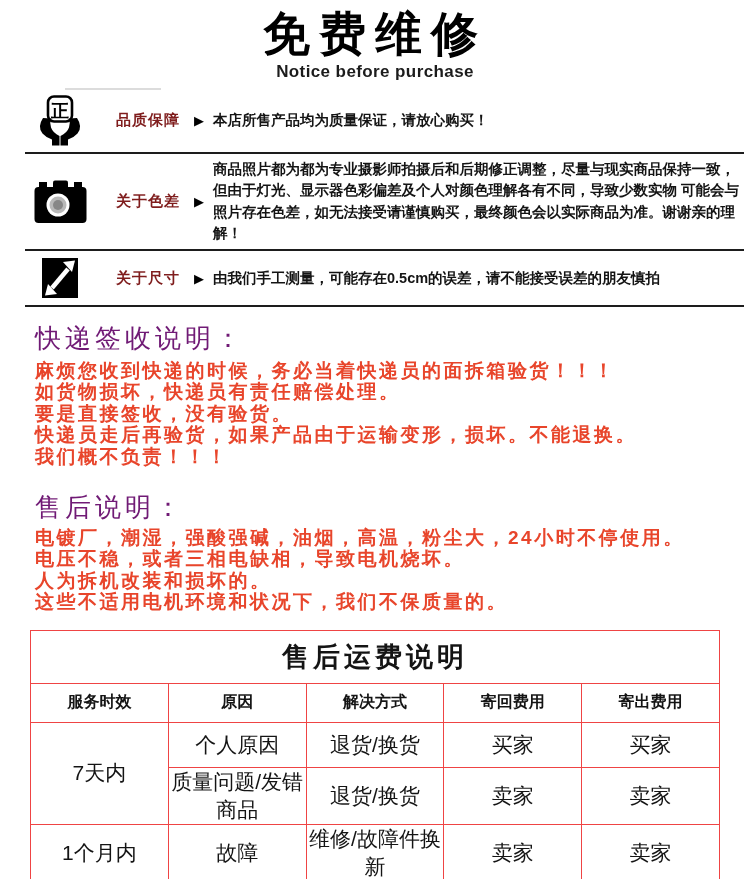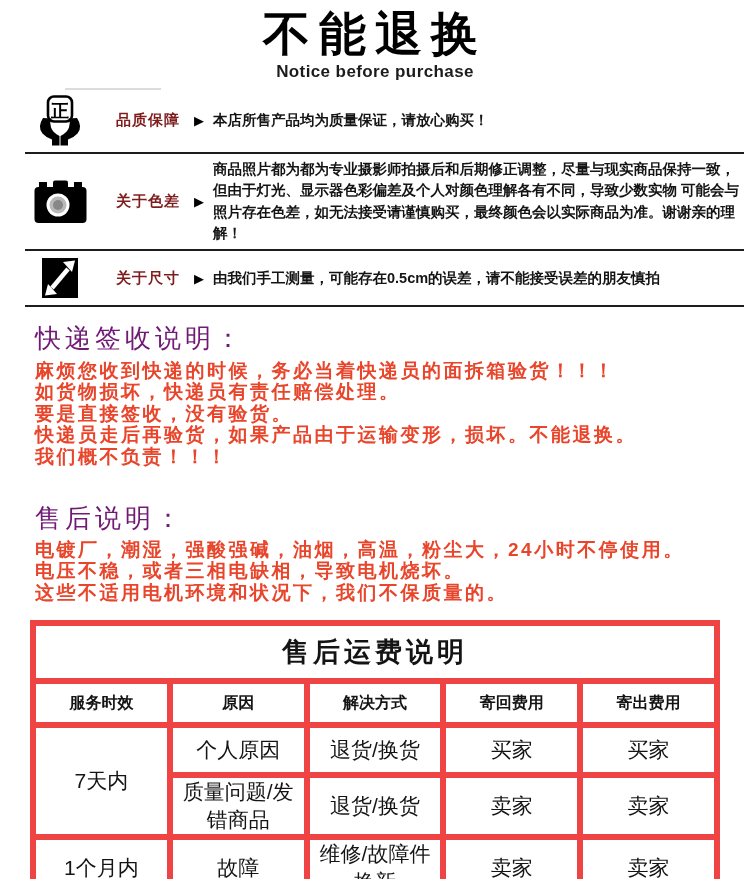--- a/index.html
+++ b/index.html
@@ -20,39 +20,39 @@
   .row-color{min-height:80px;}
   .row-size{min-height:56px;}
   .icon-cell{width:70px;display:flex;justify-content:center;align-items:center;flex:none;}
   .row-label{width:76px;font-size:15px;font-weight:bold;color:#7f1d1d;flex:none;margin-left:21px;letter-spacing:1px;}
   .arrow{font-size:13px;color:#000;flex:none;margin:0 9px 0 2px;}
   .row-text{flex:1;max-width:527px;font-size:14.5px;font-weight:bold;line-height:1.48;color:#141414;}
   
   .note-section{margin-left:35px;}
   .section-heading{font-size:26px;color:#701a75;letter-spacing:4px;font-weight:500;line-height:1.25;}
   .h-delivery{margin:15px 0 5px;}
-  .h-aftersale{margin:36px 0 3px;font-family:Liberation Serif, serif;}
+  .h-aftersale{margin:24px 0 3px;}
   .red-line{font-size:19px;font-weight:bold;color:#e8452b;letter-spacing:2.5px;line-height:21.5px;white-space:nowrap;}
   
   table.fee{border-collapse:collapse;margin:17px auto 0;width:690px;table-layout:fixed;}
-  table.fee td,table.fee th{border:6px solid #ef4444;text-align:center;vertical-align:middle;padding:0;color:#141414;}
+  table.fee td,table.fee th{border:1px solid #ef4444;text-align:center;vertical-align:middle;padding:0;color:#141414;}
   .tbl-title{font-size:27px;font-weight:bold;letter-spacing:4px;height:52px;}
   tr.head th{font-size:16px;font-weight:bold;height:38px;border-radius:13px;}
   tr.body td{font-size:21px;font-weight:500;}
   tr.body.r1 td{height:44px;}
   tr.body.r2 td{height:36px;}
   tr.body.r3 td{height:38px;}
   tr.body.r4 td{height:36px;}
   .fee-red{color:#e8452b;font-weight:bold;}
 </style>
 </head>
 <body>
 
 <div class="header">
-  <div class="title">不能退换</div>
+  <div class="title">免费维修</div>
   <div class="subtitle">Notice before purchase</div>
 </div>
 <div class="faint-line"></div>
 
 <div class="rows">
 
   <div class="notice-row row-quality">
     <span class="icon-cell">
       <svg width="56" height="52" viewBox="0 0 56 52" aria-hidden="true">
         <rect x="16" y="1.5" width="24" height="25" rx="6" fill="none" stroke="#000" stroke-width="2.6"></rect>
@@ -105,20 +105,21 @@
   <div class="red-line">如货物损坏，快递员有责任赔偿处理。</div>
   <div class="red-line">要是直接签收，没有验货。</div>
   <div class="red-line">快递员走后再验货，如果产品由于运输变形，损坏。不能退换。</div>
   <div class="red-line">我们概不负责！！！</div>
 </div>
 
 <div class="note-section">
   <div class="section-heading h-aftersale">售后说明：</div>
   <div class="red-line">电镀厂，潮湿，强酸强碱，油烟，高温，粉尘大，24小时不停使用。</div>
   <div class="red-line">电压不稳，或者三相电缺相，导致电机烧坏。</div>
+  <div class="red-line">人为拆机改装和损坏的。</div>
   <div class="red-line">这些不适用电机环境和状况下，我们不保质量的。</div>
 </div>
 
 <table class="fee">
   <tbody>
     <tr>
       <td colspan="5" class="tbl-title">售后运费说明</td>
     </tr>
     <tr class="head">
       <th>服务时效</th>

